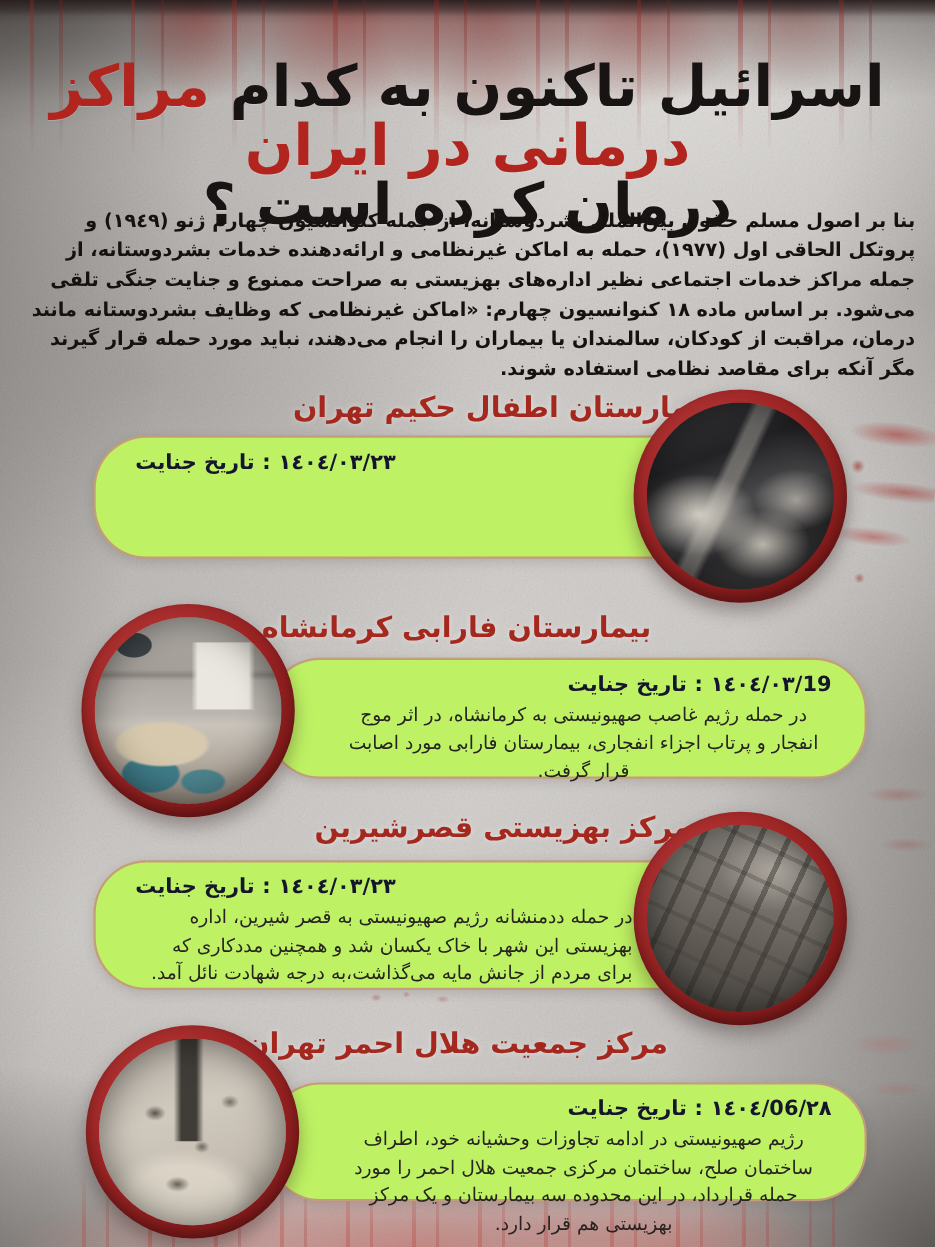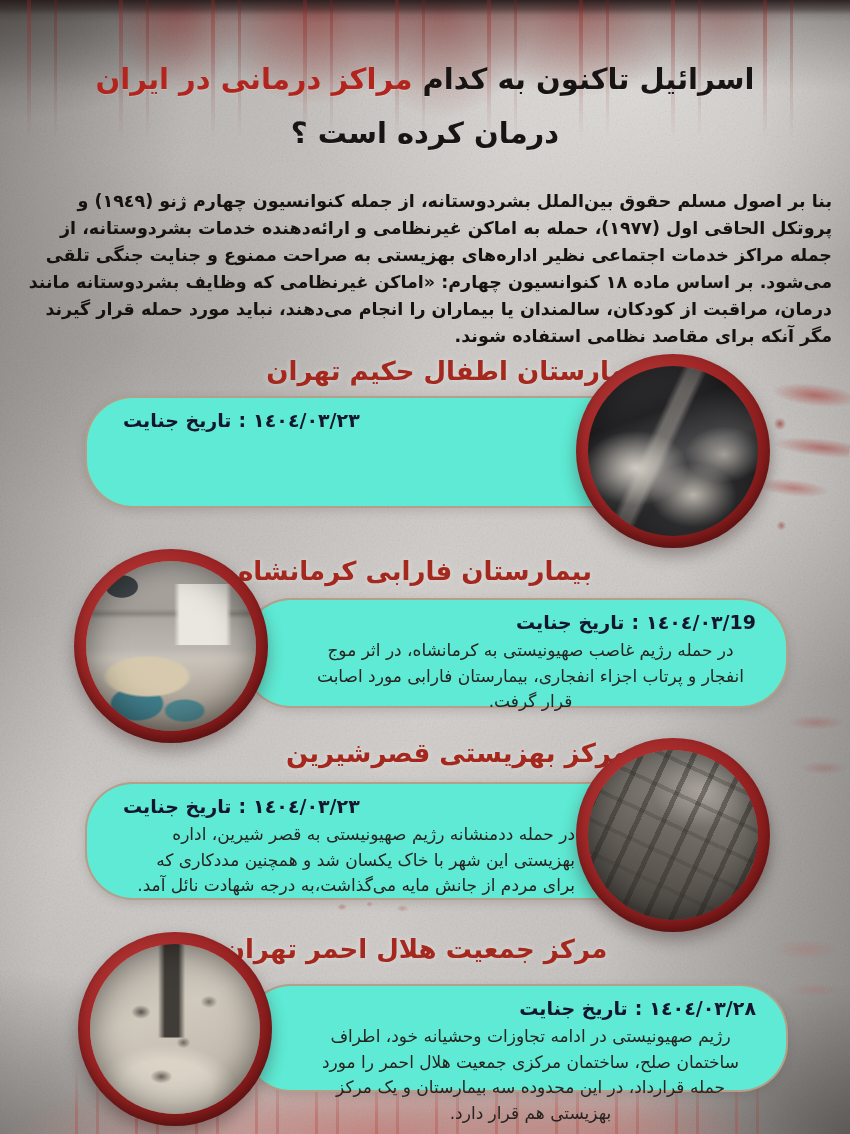--- a/index.html
+++ b/index.html
@@ -76,33 +76,33 @@
       radial-gradient(24% 70% at 72% 100%, rgba(188,78,72,.3), transparent 75%);
   }
   .blood-bottom-streaks{position:absolute;left:60px;top:1058px;width:700px;height:76px;
     background:repeating-linear-gradient(90deg, transparent 0 15px, rgba(185,65,60,.32) 15px 18px,
       transparent 18px 36px, rgba(170,55,50,.25) 36px 39px, transparent 39px 60px);
     -webkit-mask-image:linear-gradient(0deg,#000 25%,transparent 90%);
     mask-image:linear-gradient(0deg,#000 25%,transparent 90%);
   }
   
   .main-title{position:absolute;left:0;top:52px;width:850px;text-align:center;
-    font-weight:bold;font-size:29px;line-height:54px;color:#181414;
+    font-weight:bold;font-size:52px;line-height:54px;color:#181414;
     text-shadow:0 1px 0 rgba(255,255,255,.18);}
   .main-title .t-red{color:#b2241e;}
   .intro{position:absolute;left:18px;top:188px;width:814px;margin:0;text-align:right;
     font-weight:bold;font-size:17.5px;line-height:27px;color:#15120f;}
   
   .sec{position:absolute;left:0;top:0;width:850px;height:0;}
   .sec-title{position:absolute;margin:0;width:850px;text-align:center;
     font-size:26px;font-weight:bold;color:#a5281e;
     text-shadow:0 0 6px rgba(255,255,255,.45);}
   .photo-right .sec-title{left:32px;}
   .photo-left  .sec-title{left:-10px;}
-  .card{position:absolute;background:#5eead4;border:2px solid rgba(196,144,124,.85);
+  .card{position:absolute;background:#bef264;border:2px solid rgba(196,144,124,.85);
     border-radius:48px;box-sizing:border-box;box-shadow:0 3px 10px rgba(70,60,55,.18);}
   .photo-right .card{left:85px;width:682px;}
   .photo-left  .card{left:243px;width:545px;}
   .date-row{display:flex;direction:ltr;align-items:baseline;gap:7px;padding-top:11px;
     font-size:19px;font-weight:bold;color:#15152b;}
   .photo-right .date-row{justify-content:flex-start;padding-left:36px;}
   .photo-left  .date-row{justify-content:flex-end;padding-right:30px;}
   .desc{margin:5px 0 0 0;direction:rtl;text-align:left;unicode-bidi:plaintext;
     font-size:17px;line-height:25.5px;color:#262320;}
   .photo-right .desc{padding:0 190px 0 40px;text-align:right;}
@@ -219,20 +219,20 @@
     <div class="photo photo-3"></div>
   </div>
 </section>
 
 <section class="sec s4 photo-left">
   <h2 class="sec-title" dir="rtl">مرکز جمعیت هلال احمر تهران</h2>
   <div class="card">
     <div class="date-row">
       <span dir="rtl">تاریخ جنایت</span>
         <span>:</span>
-        <span>١٤٠٤/٠٣/٢٨</span>
+        <span>١٤٠٤/06/٢٨</span>
     </div>
     <p class="desc">رژیم صهیونیستی در ادامه تجاوزات وحشیانه خود، اطراف ساختمان صلح، ساختمان مرکزی جمعیت هلال احمر را مورد حمله قرارداد، در این محدوده سه بیمارستان و یک مرکز بهزیستی هم قرار دارد.</p>
   </div>
   <div class="ring">
     <div class="photo photo-4"></div>
   </div>
 </section>
 
 </body></html>

